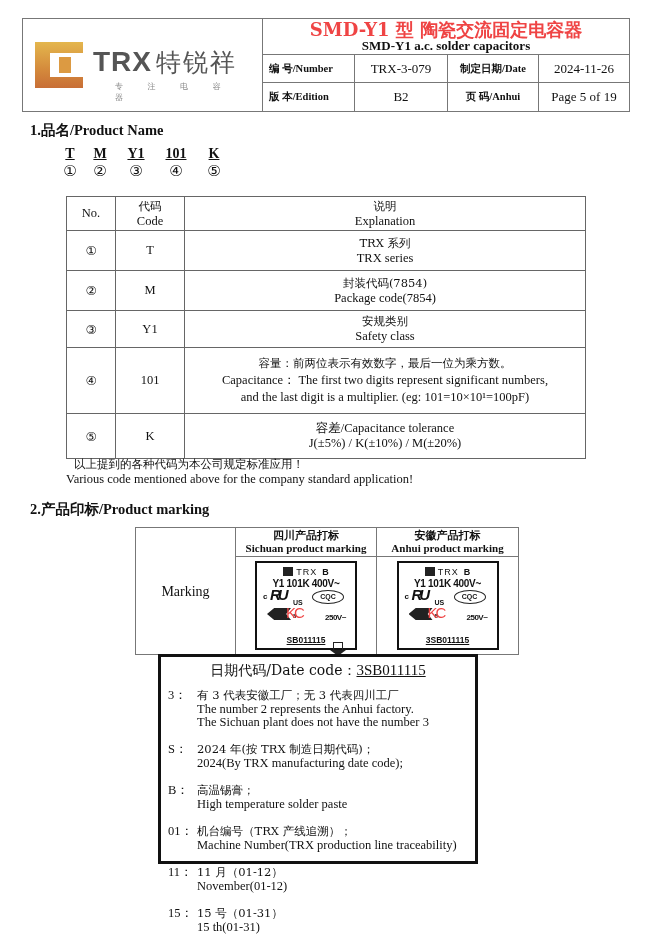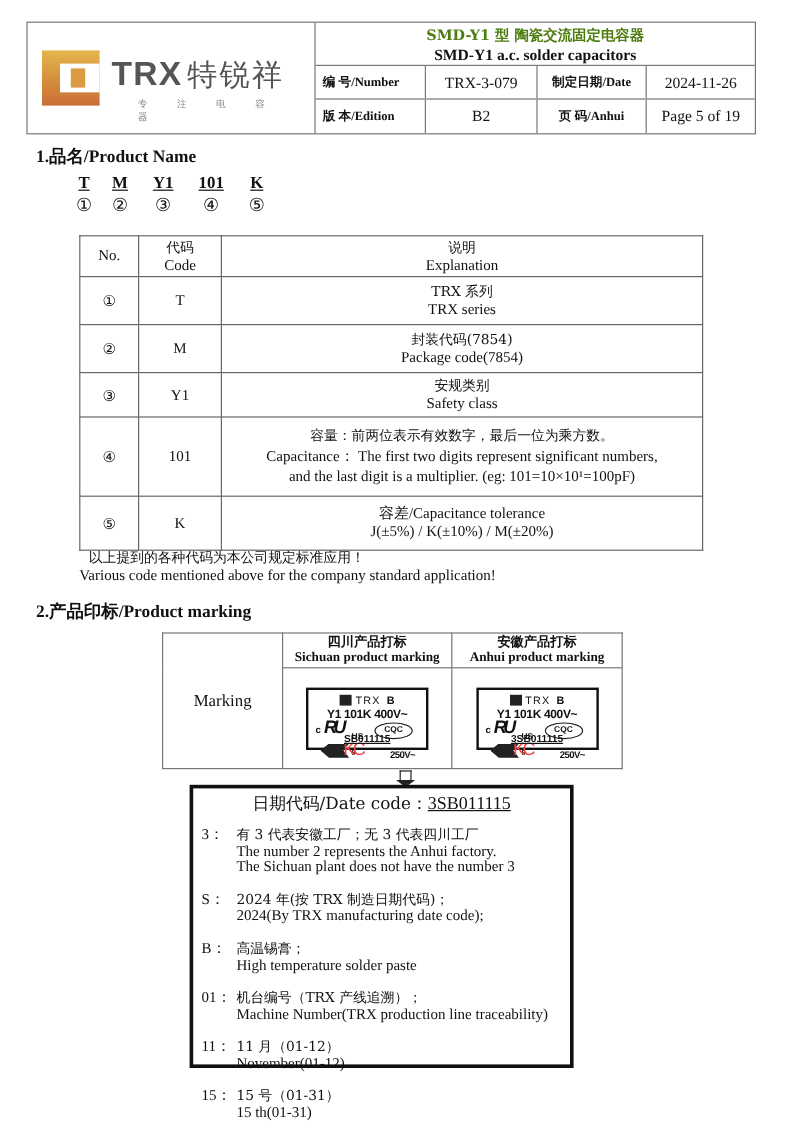--- a/index.html
+++ b/index.html
@@ -14,21 +14,21 @@
   .logo-mark::after { content: ""; position: absolute; left: 15px; top: 11px; width: 33px; height: 24px; background: #fff; }
   .logo-mark .inner { position: absolute; left: 24px; top: 15px; width: 12px; height: 16px; background: #dc9a42; z-index: 2; }
   .logo-text { position: absolute; left: 70px; top: 28px; font-family: "Liberation Sans", "DejaVu Sans", sans-serif;
     font-size: 28px; font-weight: bold; color: #555; letter-spacing: 1px; line-height: 30px; }
   .logo-cn { font-weight: normal; font-size: 25px; letter-spacing: 2px; margin-left: 4px; }
   .logo-sub { position: absolute; left: 92px; top: 62px; font-size: 8px; color: #888; letter-spacing: 11px;
     font-family: "DejaVu Sans", sans-serif; }
 
   .hdr-right { position: absolute; left: 240px; top: 0; width: 366px; height: 92px; }
   .hdr-title { height: 36px; border-bottom: 1px solid #777; text-align: center; }
-  .hdr-title .cn { font-size: 12px; font-weight: bold; color: #4d7c0f; line-height: 17px; padding-top: 2px;
+  .hdr-title .cn { font-size: 18px; font-weight: bold; color: #ef4444; line-height: 17px; padding-top: 2px;
     font-family: "DejaVu Serif", serif; }
   .hdr-title .en { font-size: 13px; font-weight: bold; line-height: 16px; }
   .hdr-row { display: flex; height: 28px; border-bottom: 1px solid #777; }
   .hdr-row:last-child { border-bottom: none; }
   .hdr-cell { border-right: 1px solid #777; display: flex; align-items: center; justify-content: center; font-size: 13px; }
   .hdr-cell:last-child { border-right: none; }
   .c1 { width: 92px; font-size: 10.5px; font-weight: bold; justify-content: flex-start; padding-left: 6px; }
   .c2 { width: 93px; }
   .c3 { width: 91px; font-size: 10.5px; font-weight: bold; }
   .c4 { width: 90px; }
@@ -50,21 +50,21 @@
   .note { position: absolute; left: 66px; top: 457px; font-size: 12.5px; line-height: 15px; }
   .note .cn-s { padding-left: 8px; }
 
   
   table.mark { position: absolute; left: 135px; top: 527px; border-collapse: collapse; }
   table.mark td { border: 1px solid #777; text-align: center; font-size: 11.5px; line-height: 13px; }
   table.mark .lbl { width: 100px; height: 113px; font-size: 14px; }
   table.mark .hd { width: 141px; height: 29px; font-weight: bold; font-size: 11px; }
   table.mark .hd2 { width: 142px; }
   table.mark .img { height: 84px; padding: 0; }
-  .chip { width: 102px; height: 52px; border: 2px solid #111; margin: 4px auto; position: relative;
+  .chip { width: 102px; height: 89px; border: 2px solid #111; margin: 4px auto; position: relative;
     font-family: "Liberation Sans", "DejaVu Sans", sans-serif; font-weight: bold; color: #111; }
   .chip .l1 { position: absolute; left: 0; right: 0; top: 3px; font-size: 9px; text-align: center; }
   .chip .l1 .sq { display: inline-block; width: 10px; height: 9px; background: #222; vertical-align: -1px; margin-right: 3px; }
   .chip .l1 .trx { font-weight: normal; letter-spacing: 1px; }
   .chip .l2 { position: absolute; left: 0; right: 0; top: 14px; font-size: 10px; text-align: center; letter-spacing: -0.3px; }
   .chip .l3 { position: absolute; left: 6px; top: 27px; font-size: 8px; }
   .chip .ul { position: absolute; left: 13px; top: 25px; font-size: 15px; font-style: italic; font-weight: 900; letter-spacing: -3px; }
   .chip .us { position: absolute; left: 36px; top: 33px; font-size: 7px; }
   .chip .cqc { position: absolute; left: 55px; top: 27px; width: 32px; height: 14px; border: 1.5px solid #222; border-radius: 50%;
     font-size: 7px; text-align: center; line-height: 11px; }
@@ -72,21 +72,21 @@
     clip-path: polygon(0 50%, 30% 0, 100% 0, 80% 50%, 100% 100%, 30% 100%); }
   .chip .enec-n { position: absolute; left: 36px; top: 47px; font-size: 6px; }
   .chip .kc { position: absolute; left: 29px; top: 43px; font-size: 15px; color: #ef4444; font-weight: normal; letter-spacing: -2px; }
   .chip .v250 { position: absolute; left: 68px; top: 48px; font-size: 8px; letter-spacing: -0.5px; }
   .chip .ser { position: absolute; left: 0; right: 0; bottom: 1px; font-size: 8.5px; text-align: center; text-decoration: underline; }
 
   .arrow { position: absolute; left: 330px; top: 642px; width: 16px; height: 14px; }
   .arrow .stem { position: absolute; left: 3px; top: 0; width: 10px; height: 8px; border: 1px solid #222; border-bottom: none; }
   .arrow .head { position: absolute; left: 0; top: 8px; width: 0; height: 0; border-left: 8px solid transparent; border-right: 8px solid transparent; border-top: 6px solid #222; }
 
-  .datebox { position: absolute; left: 158px; top: 654px; width: 320px; height: 236px; border: 3px solid #111; }
+  .datebox { position: absolute; left: 158px; top: 654px; width: 320px; height: 210px; border: 3px solid #111; }
   .date-title { position: absolute; left: 0; right: 0; top: 4px; text-align: center; font-size: 15px; line-height: 18px; }
   .date-title .val { text-decoration: underline; }
   .entry { position: absolute; left: 7px; font-size: 12.5px; line-height: 13.5px; }
   .entry .k { display: inline-block; width: 29px; }
   .entry .en { padding-left: 29px; display: block; }
   .entry .cn-s { font-size: 11.5px; }
 </style>
 </head>
 <body>
 

